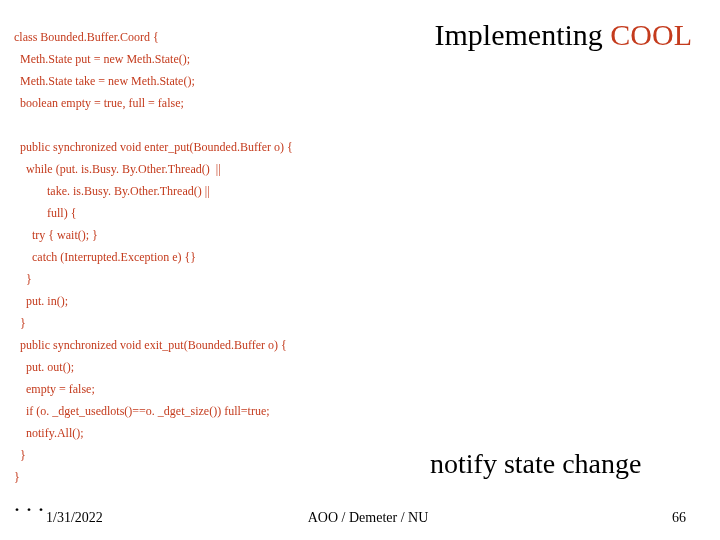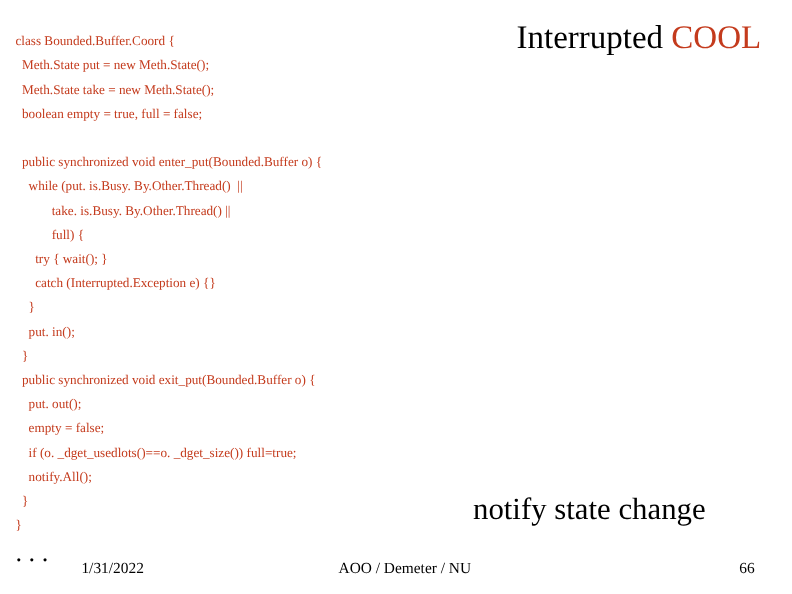--- a/index.html
+++ b/index.html
@@ -54,31 +54,31 @@
     color: #000;
   }
   .footer {
     position: absolute;
     bottom: 14px;
     left: 0;
     width: 100%;
     font-size: 14px;
     color: #000;
   }
-  .footer-date { position: absolute; left: 46px; bottom: 0; margin-left: 28px; }
+  .footer-date { position: absolute; left: 46px; bottom: 0; }
   .footer-center { position: absolute; left: 16px; right: 0; text-align: center; bottom: 0; }
   .footer-page { position: absolute; right: 34px; bottom: 0; }
 </style>
 </head>
 <body>
 
 <div class="slide">
 
   <div class="title">
-    <span class="t-black">Interrupted </span><span class="t-red">COOL</span>
+    <span class="t-black">Implementing </span><span class="t-red">COOL</span>
   </div>
 
   <pre class="code">class Bounded.Buffer.Coord {
   Meth.State put = new Meth.State();
   Meth.State take = new Meth.State();
   boolean empty = true, full = false;
 
   public synchronized void enter_put(Bounded.Buffer o) {
     while (put. is.Busy. By.Other.Thread()  ||
            take. is.Busy. By.Other.Thread() ||

